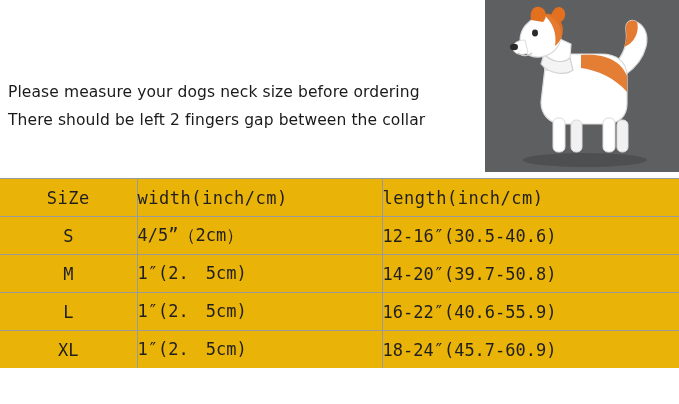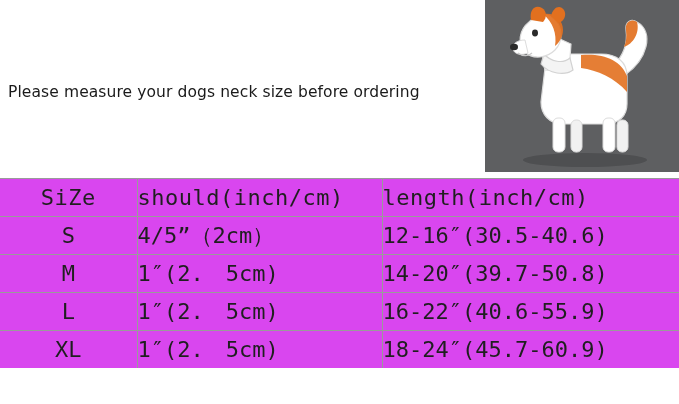--- a/index.html
+++ b/index.html
@@ -65,26 +65,26 @@
     background: #efefef;
   }
   .size-table col.c1 { width: 137px; }
   .size-table col.c2 { width: 245px; }
   .size-table col.c3 { width: 297px; }
 
   .size-table th,
   .size-table td {
     border: 1px solid #9a9a9a;
     font-family: "DejaVu Sans Mono", monospace;
-    font-size: 22px;
+    font-size: 17px;
     color: #1f1f1f;
     font-weight: normal;
     padding: 0;
     height: 37px;
-    background: #d946ef;
+    background: #eab308;
   }
   .size-table th:first-child,
   .size-table td:first-child {
     border-left: none;
   }
   .size-table th:last-child,
   .size-table td:last-child {
     border-right: none;
   }
   .size-table tr:last-child th,
@@ -95,20 +95,21 @@
   .col-text { text-align: left; padding-left: 10px; }
   .hdr { letter-spacing: 0.5px; }
 </style>
 </head>
 <body>
 
 <div class="top-area">
 
   <div class="instructions">
     <div class="line">Please measure your dogs neck size before ordering</div>
+    <div class="line">There should be left 2 fingers gap between the collar</div>
   </div>
 
   <div class="photo">
     <svg class="photo-inner" viewBox="0 0 194 172" xmlns="http://www.w3.org/2000/svg">
       <rect x="0" y="0" width="194" height="172" fill="#5e5f61"></rect>
 
       <ellipse cx="100" cy="160" rx="62" ry="7" fill="#4e4f51"></ellipse>
 
       <path d="M140 75 C162 60 170 32 152 22 C146 18 140 22 141 30 C143 44 138 56 128 66 Z" fill="#ffffff" stroke="#d8d8d8" stroke-width="1.2"></path>
       <path d="M152 22 C146 18 140 22 141 30 C142 37 141 42 139 47 C148 44 155 33 152 22 Z" fill="#e2701f" opacity="0.92"></path>
@@ -148,21 +149,21 @@
 
 <table class="size-table">
   <colgroup>
       <col class="c1">
       <col class="c2">
       <col class="c3">
     </colgroup>
   <thead>
     <tr>
       <th class="col-size hdr">SiZe</th>
-      <th class="col-text hdr">should(inch/cm)</th>
+      <th class="col-text hdr">width(inch/cm)</th>
       <th class="col-text hdr">length(inch/cm)</th>
     </tr>
   </thead>
   <tbody>
     <tr>
       <td class="col-size">S</td>
       <td class="col-text">4/5”（2cm）</td>
       <td class="col-text">12-16″(30.5-40.6)</td>
     </tr>
     <tr>

